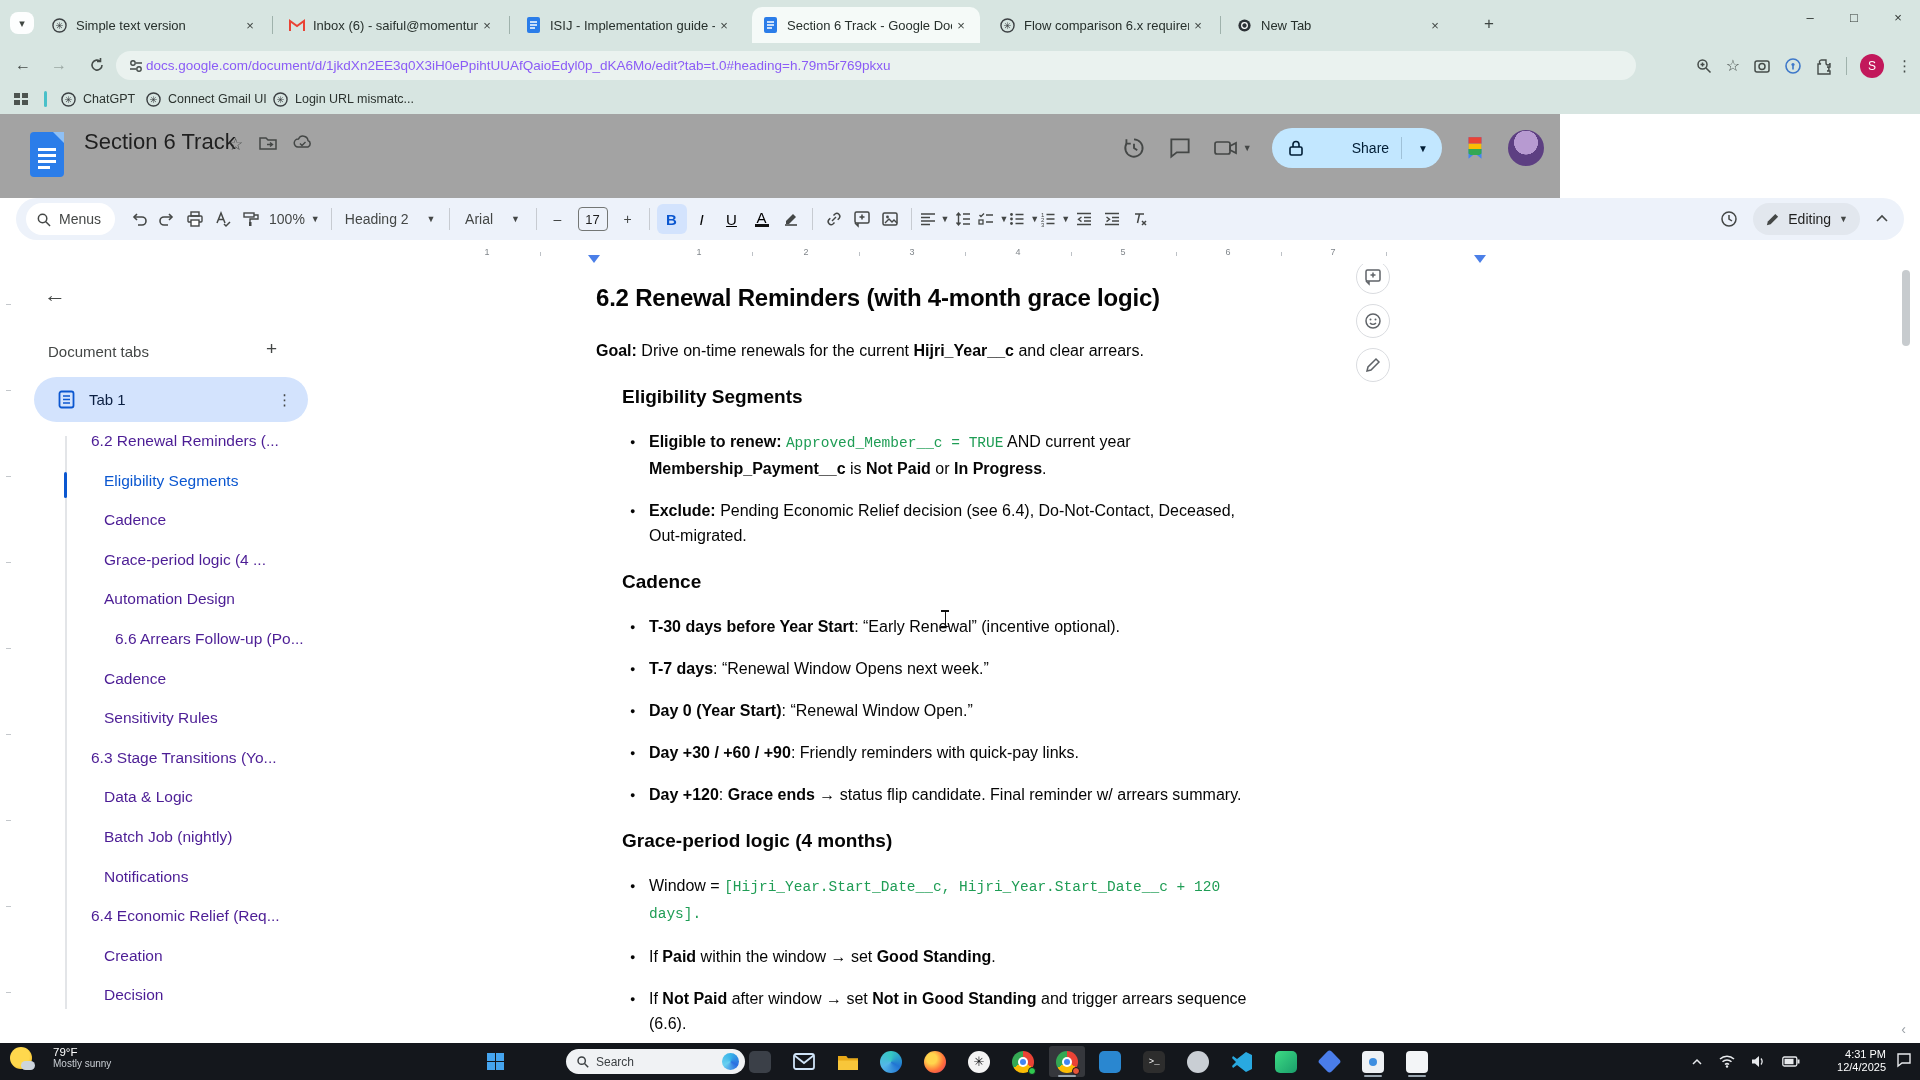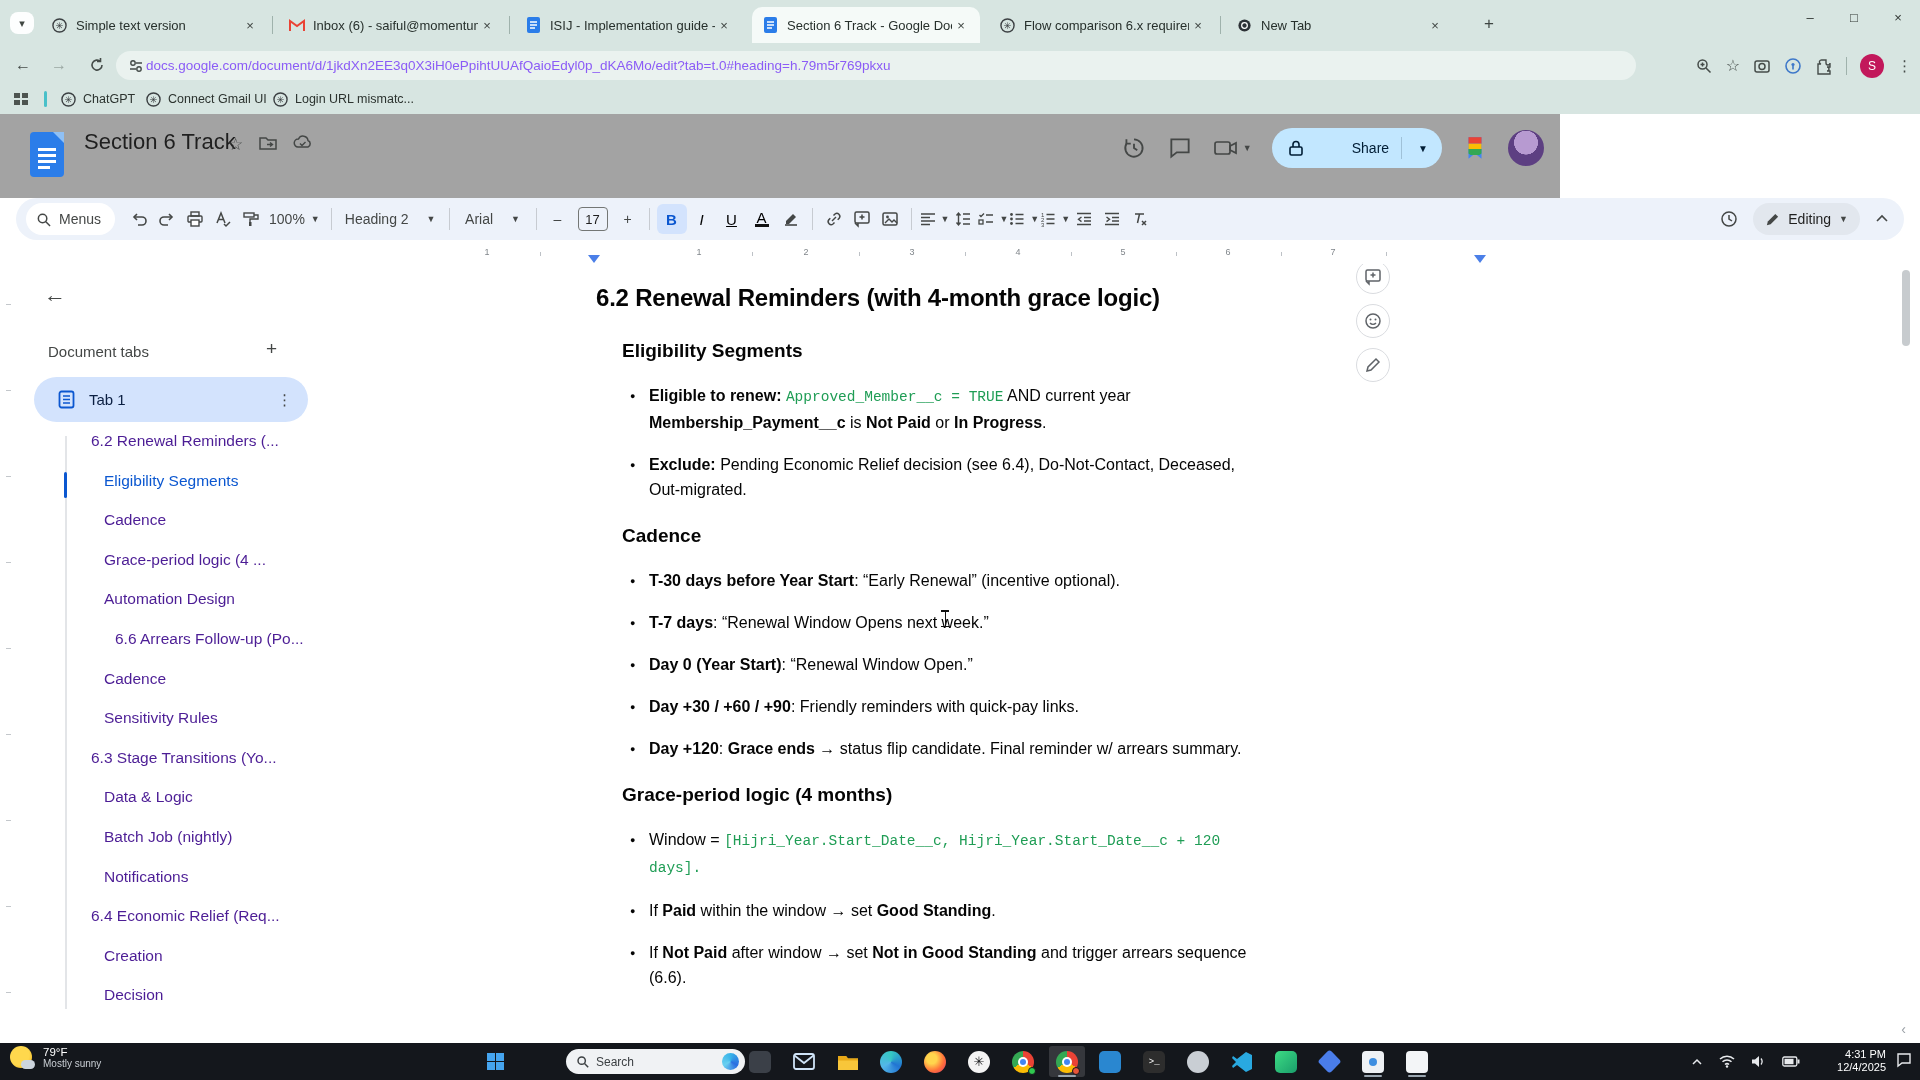--- a/index.html
+++ b/index.html
@@ -90,21 +90,21 @@
   .seg-code { font-family:"Liberation Mono",monospace; font-size:14.5px; color:#1f9d55; }
   .margin-btn { position:absolute; width:34px; height:34px; border-radius:17px; background:#fff; border:1px solid #dadce0; display:flex; align-items:center; justify-content:center; left:866px; }
   .vscroll { position:absolute; right:10px; top:6px; width:8px; height:76px; background:#c7cbce; border-radius:4px; }
   .corner-chev { position:absolute; right:14px; bottom:6px; color:#9aa0a6; font-size:14px; }
   .ibeam { position:absolute; left:451px; top:346px; width:9px; height:17px; }
   .ibeam i { position:absolute; background:#111; }
   .vrule-tick { position:absolute; left:6px; width:5px; height:1px; background:#c3c7cb; }
 
   
   #taskbar { position:absolute; left:0; top:1043px; width:1920px; height:37px; background:#14171c; color:#fff; }
-  .weather { position:absolute; left:10px; top:3px; display:flex; align-items:flex-start; gap:11px; }
+  .weather { position:absolute; left:10px; top:3px; display:flex; align-items:flex-end; gap:21px; }
   .sunicon { width:22px; height:22px; border-radius:11px; background:radial-gradient(circle at 40% 40%, #ffd84d 0 55%, #e8a812 100%); position:relative; }
   .sunicon:after { content:""; position:absolute; right:-3px; bottom:-1px; width:14px; height:9px; border-radius:5px; background:#cdd5dd; }
   .wtxt .t1 { font-size:11.5px; }
   .wtxt .t2 { font-size:10px; color:#c9ced4; }
   .tk-app { position:absolute; top:3px; width:36px; height:31px; display:flex; align-items:center; justify-content:center; border-radius:3px; }
   .tk-app.open:after { content:""; position:absolute; bottom:0; left:9px; width:18px; height:2px; background:#9aa6b0; border-radius:1px; }
   .tk-app.hl { background:rgba(255,255,255,0.14); }
   .startlogo { width:17px; height:17px; display:grid; grid-template-columns:8px 8px; grid-template-rows:8px 8px; gap:1px; }
   .startlogo i { background:#45a4ee; }
   .tsearch { position:absolute; left:566px; top:6px; width:179px; height:25px; background:#f0f2f4; border-radius:13px; display:flex; align-items:center; padding:0 6px 0 10px; color:#3c4043; gap:7px; }
@@ -536,20 +536,21 @@
         <div class="sb-item" style="left: 104px; top: 603.6px;">Notifications</div>
         <div class="sb-item" style="left: 91px; top: 643.2px;">6.4 Economic Relief (Req...</div>
         <div class="sb-item" style="left: 104px; top: 682.8px;">Creation</div>
         <div class="sb-item" style="left: 104px; top: 722.4px;">Decision</div>
       </div>
   </div>
 
   <div id="docarea">
     <div class="doc" id="doc-holder">
       <div class="doc-h2">6.2 Renewal Reminders (with 4-month grace logic)</div>
+    <div class="doc-p"><span class="seg-b">Goal: </span><span>Drive on-time renewals for the current </span><span class="seg-b">Hijri_Year__c</span><span> and clear arrears.</span></div>
         <div class="doc-h3">Eligibility Segments</div>
         <div class="doc-li"><span class="seg-b">Eligible to renew: </span><span class="seg-code">Approved_Member__c = TRUE</span><span> AND current year</span><br><span class="seg-b">Membership_Payment__c</span><span> is </span><span class="seg-b">Not Paid</span><span> or </span><span class="seg-b">In Progress</span><span>.</span></div>
         <div class="doc-li"><span class="seg-b">Exclude:</span><span> Pending Economic Relief decision (see 6.4), Do-Not-Contact, Deceased,</span><br><span>Out-migrated.</span></div>
         <div class="doc-h3">Cadence</div>
         <div class="doc-li"><span class="seg-b">T-30 days before Year Start</span><span>: “Early Renewal” (incentive optional).</span></div>
         <div class="doc-li"><span class="seg-b">T-7 days</span><span>: “Renewal Window Opens next week.”</span></div>
         <div class="doc-li"><span class="seg-b">Day 0 (Year Start)</span><span>: “Renewal Window Open.”</span></div>
         <div class="doc-li"><span class="seg-b">Day +30 / +60 / +90</span><span>: Friendly reminders with quick-pay links.</span></div>
         <div class="doc-li"><span class="seg-b">Day +120</span><span>: </span><span class="seg-b">Grace ends</span><span> → status flip candidate. Final reminder w/ arrears summary.</span></div>
         <div class="doc-h3">Grace-period logic (4 months)</div>

